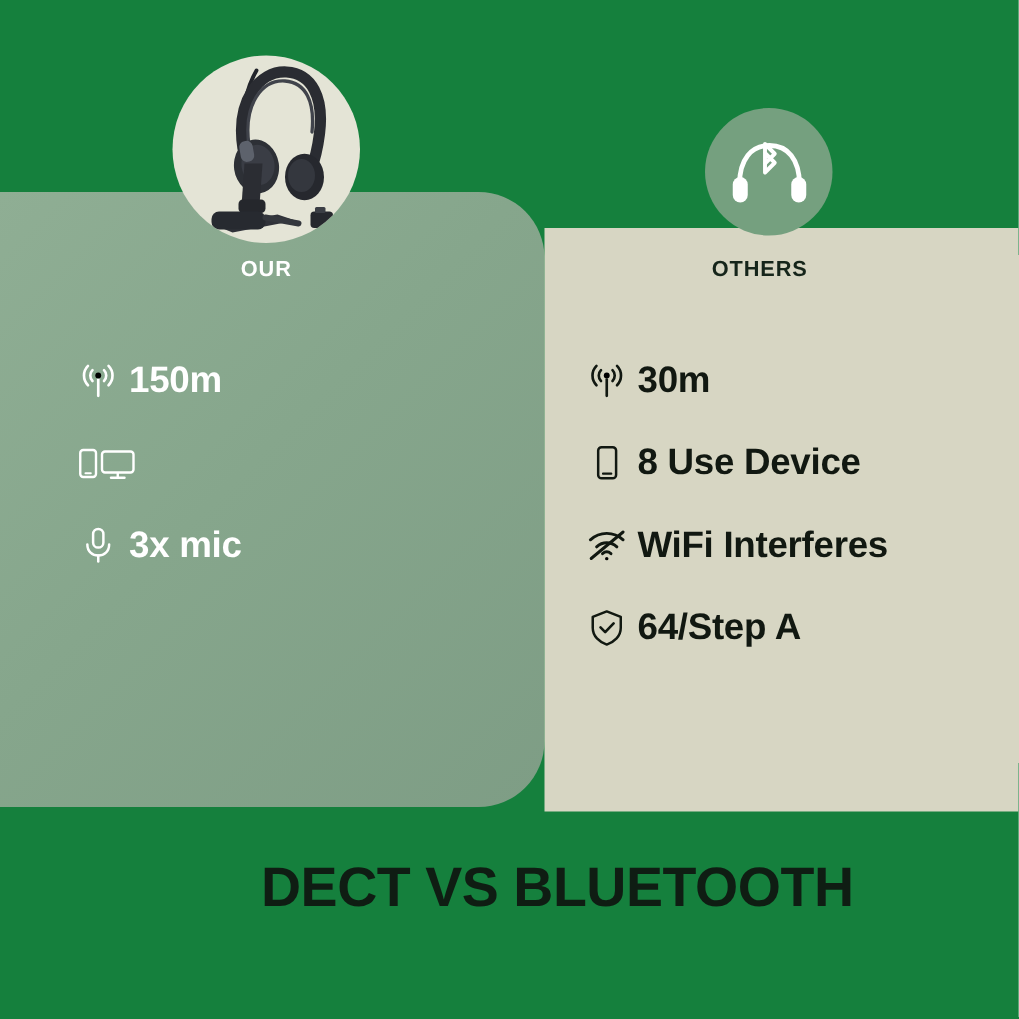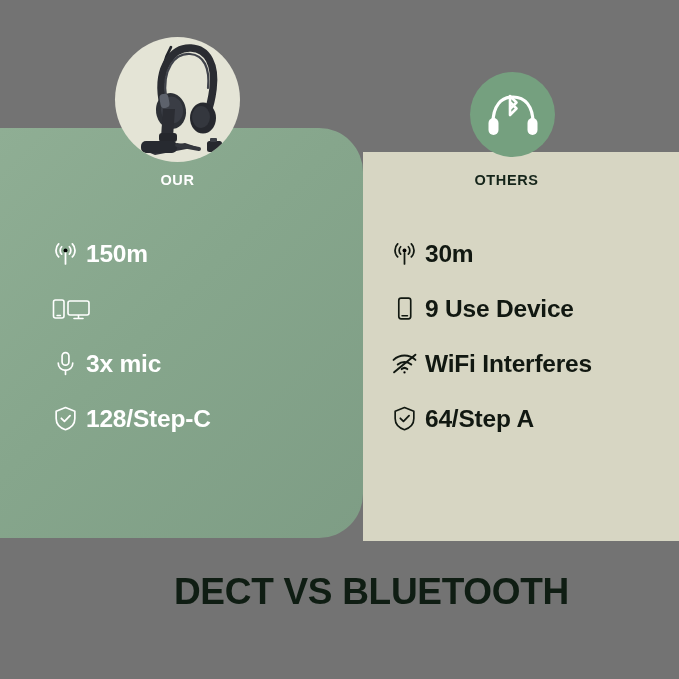--- a/index.html
+++ b/index.html
@@ -10,21 +10,21 @@
     width: 679px;
     height: 679px;
     overflow: hidden;
     font-family: "Liberation Sans", sans-serif;
     background: #deeee2;
   }
   #stage {
     position: relative;
     width: 679px;
     height: 679px;
-    background: #737373;
+    background: #15803d;
   }
 
   
   .panel-our {
     position: absolute;
     left: 0;
     top: 128px;
     width: 363px;
     height: 410px;
     background: linear-gradient(135deg, #8fae94 0%, #86a68c 45%, #7e9d85 100%);
@@ -225,29 +225,20 @@
       <span class="ficon">
         <svg width="27" height="27" viewBox="0 0 26 26">
           <rect x="9.7" y="2.5" width="6.6" height="12" rx="3.3" stroke-width="1.6" fill="none"></rect>
           <path d="M6 12.5 C6 17 9.2 19.6 13 19.6 C16.8 19.6 20 17 20 12.5" stroke-width="1.6" fill="none" stroke-linecap="round"></path>
           <path d="M13 19.6 L13 23.5" stroke-width="1.6" stroke-linecap="round"></path>
         </svg>
       </span>
       <span class="ftext">3x mic</span>
     </div>
 
-    <div class="frow">
-      <span class="ficon">
-        <svg width="27" height="27" viewBox="0 0 26 26">
-          <path d="M13 2.5 L22 6 L22 13 C22 18.5 17.8 22.2 13 23.8 C8.2 22.2 4 18.5 4 13 L4 6 Z" stroke-width="1.6" fill="none" stroke-linejoin="round"></path>
-          <path d="M9 12.8 L12 15.8 L17.4 10.2" stroke-width="1.7" fill="none" stroke-linecap="round" stroke-linejoin="round"></path>
-        </svg>
-      </span>
-      <span class="ftext">128/Step-C</span>
-    </div>
 
   </div>
 
   <div class="features features-others">
 
     <div class="frow">
       <span class="ficon">
         <svg width="27" height="27" viewBox="0 0 26 26">
           <path d="M13 12.5 L13 23" stroke-width="1.7" stroke-linecap="round"></path>
           <circle cx="13" cy="10" r="1.9" fill="currentColor" stroke="none"></circle>
@@ -260,21 +251,21 @@
       <span class="ftext">30m</span>
     </div>
 
     <div class="frow">
       <span class="ficon">
         <svg width="27" height="27" viewBox="0 0 26 26">
           <rect x="7.5" y="3" width="11.5" height="20" rx="2.2" stroke-width="1.6" fill="none"></rect>
           <path d="M10.6 20 L15.9 20" stroke-width="1.4" stroke-linecap="round"></path>
         </svg>
       </span>
-      <span class="ftext">9 Use Device</span>
+      <span class="ftext">8 Use Device</span>
     </div>
 
     <div class="frow">
       <span class="ficon">
         <svg width="27" height="27" viewBox="0 0 26 26">
           <path d="M2.5 9.5 C8.5 4 17.5 4 23.5 9.5" stroke-width="1.9" fill="none" stroke-linecap="round"></path>
           <path d="M6.5 14 C10.3 10.6 15.7 10.6 19.5 14" stroke-width="1.9" fill="none" stroke-linecap="round"></path>
           <path d="M10.3 18.4 C12 16.9 14 16.9 15.7 18.4" stroke-width="1.9" fill="none" stroke-linecap="round"></path>
           <circle cx="13" cy="21.6" r="1.1" fill="currentColor" stroke="none"></circle>
           <path d="M3 21.5 L23.5 4.5" stroke-width="1.9" stroke-linecap="round"></path>

